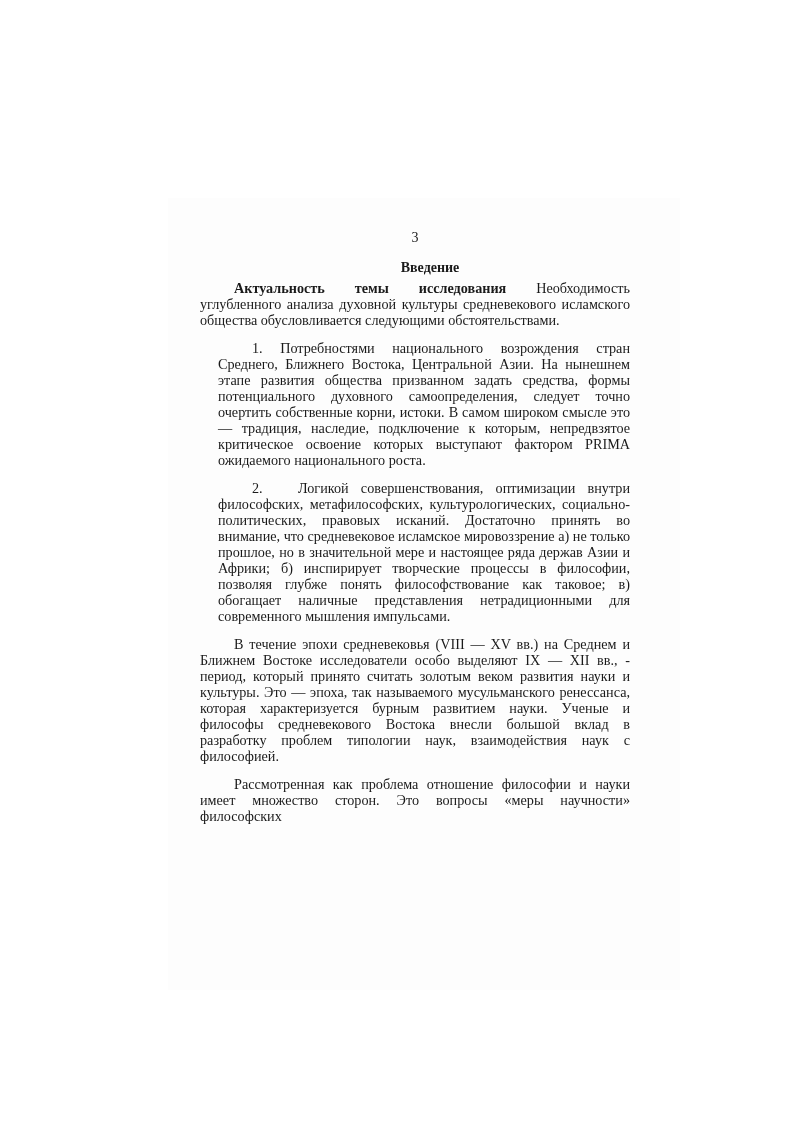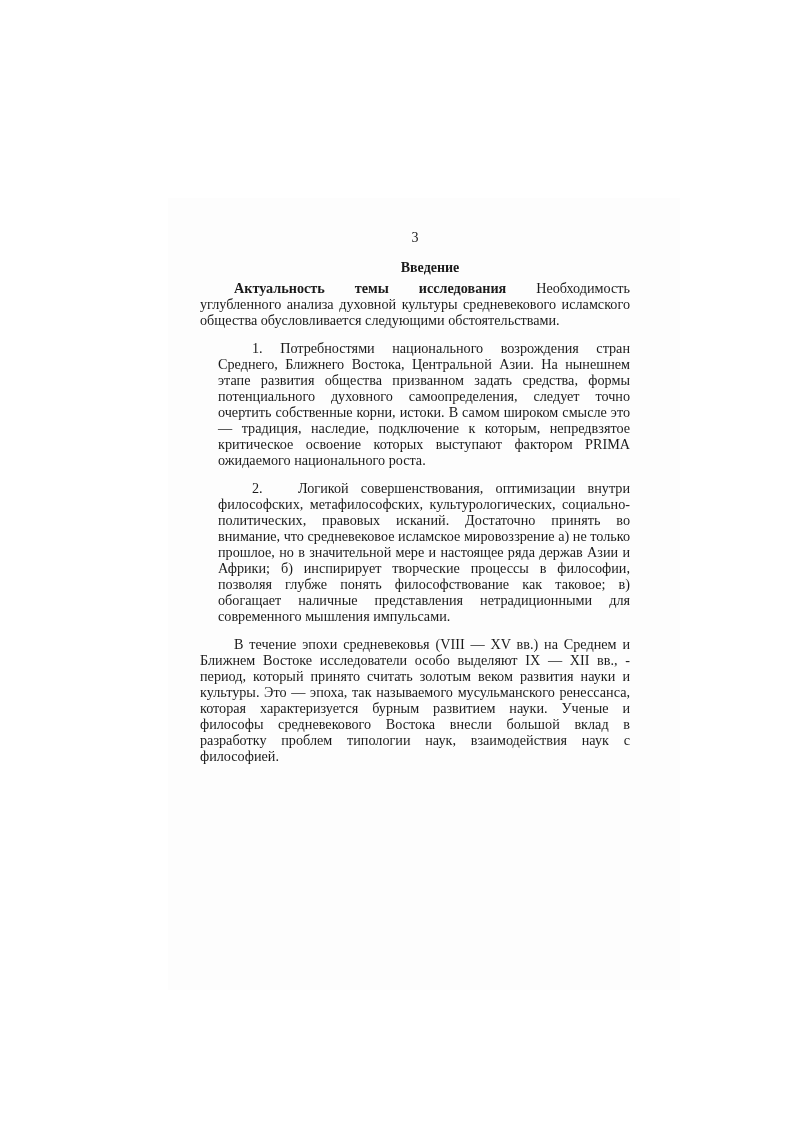--- a/index.html
+++ b/index.html
@@ -27,13 +27,14 @@
   <div class="heading">Введение</div>
 
   <p class="indent"><b>Актуальность темы исследования</b><span> Необходимость углубленного анализа духовной культуры средневекового исламского общества обусловливается следующими обстоятельствами.</span></p>
 
   <p class="item gap"><span>1.</span><span> Потребностями национального возрождения стран Среднего, Ближнего Востока, Центральной Азии. На нынешнем этапе развития общества призванном задать средства, формы потенциального духовного самоопределения, следует точно очертить собственные корни, истоки. В самом широком смысле это — традиция, наследие, подключение к которым, непредвзятое критическое освоение которых выступают фактором PRIMA ожидаемого национального роста.</span></p>
 
   <p class="item gap"><span class="item2-num">2.</span><span>Логикой совершенствования, оптимизации внутри философских, метафилософских, культурологических, социально-политических, правовых исканий. Достаточно принять во внимание, что средневековое исламское мировоззрение а) не только прошлое, но в значительной мере и настоящее ряда держав Азии и Африки; б) инспирирует творческие процессы в философии, позволяя глубже понять философствование как таковое; в) обогащает наличные представления нетрадиционными для современного мышления импульсами.</span></p>
 
   <p class="indent gap">В течение эпохи средневековья (VIII — XV вв.) на Среднем и Ближнем Востоке исследователи особо выделяют IX — XII вв., - период, который принято считать золотым веком развития науки и культуры. Это — эпоха, так называемого мусульманского ренессанса, которая характеризуется бурным развитием науки. Ученые и философы средневекового Востока внесли большой вклад в разработку проблем типологии наук, взаимодействия наук с философией.</p>
 
+  <p class="indent gap">Рассмотренная как проблема отношение философии и науки имеет множество сторон. Это вопросы «меры научности» философских</p>
 </div>
 
 </body></html>

